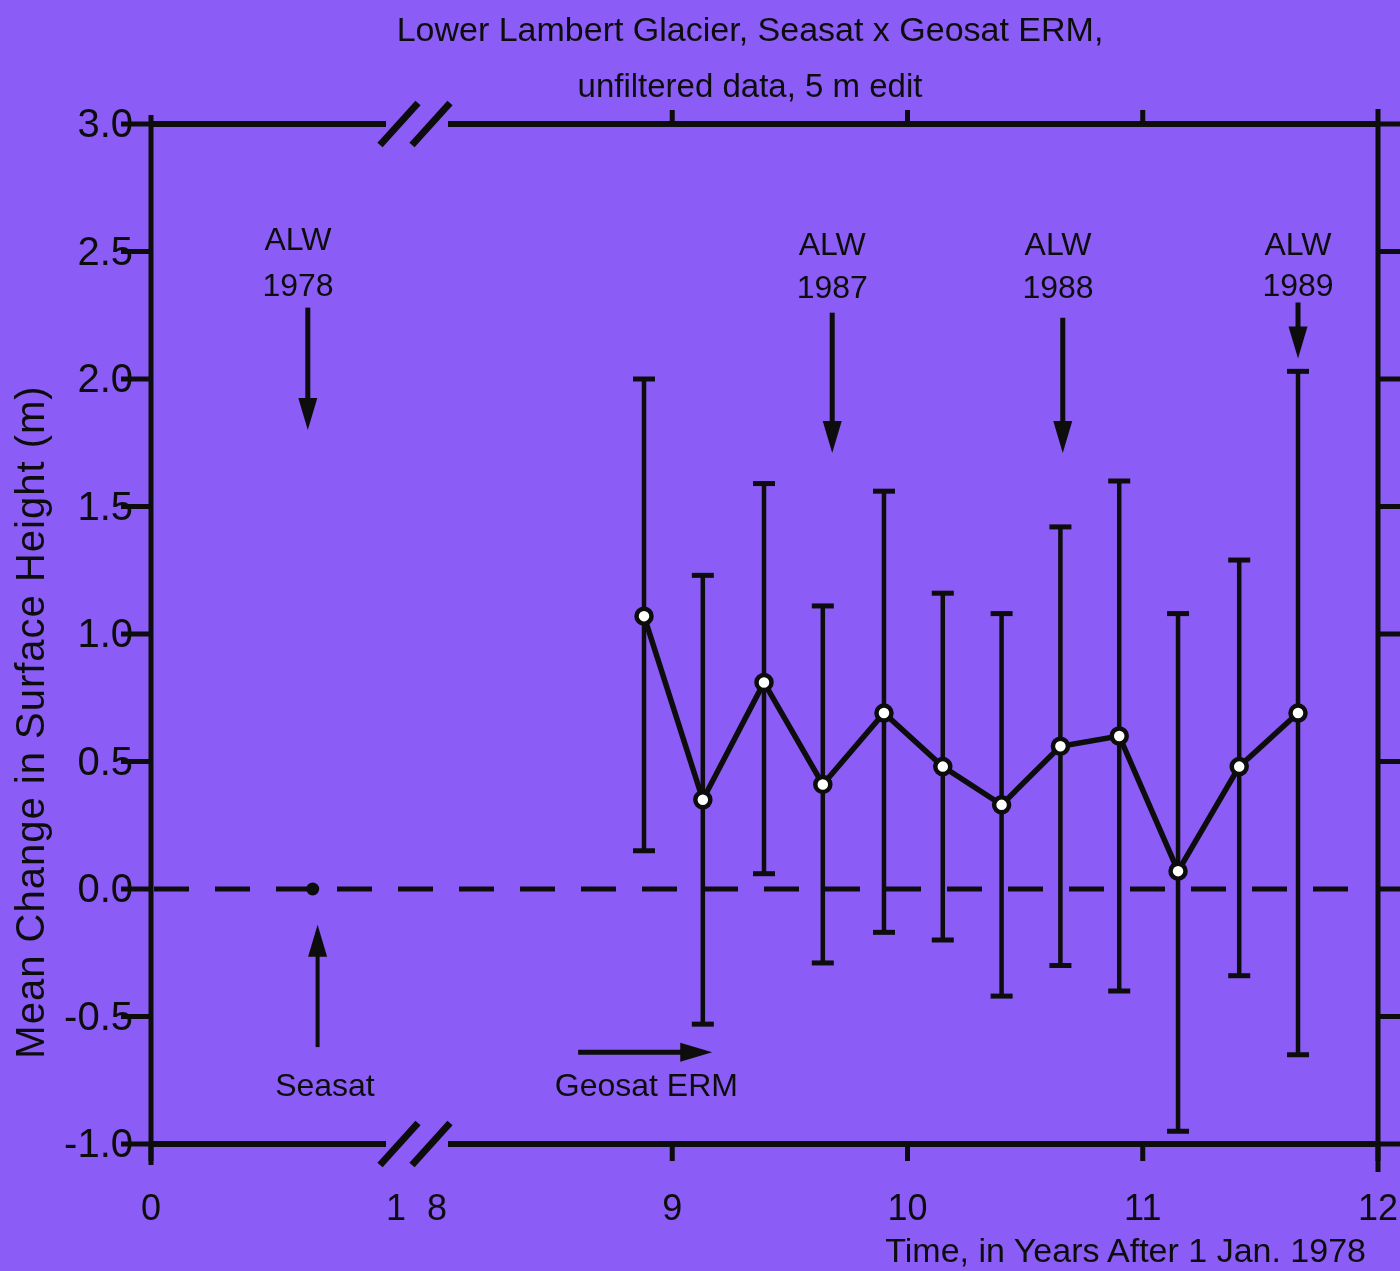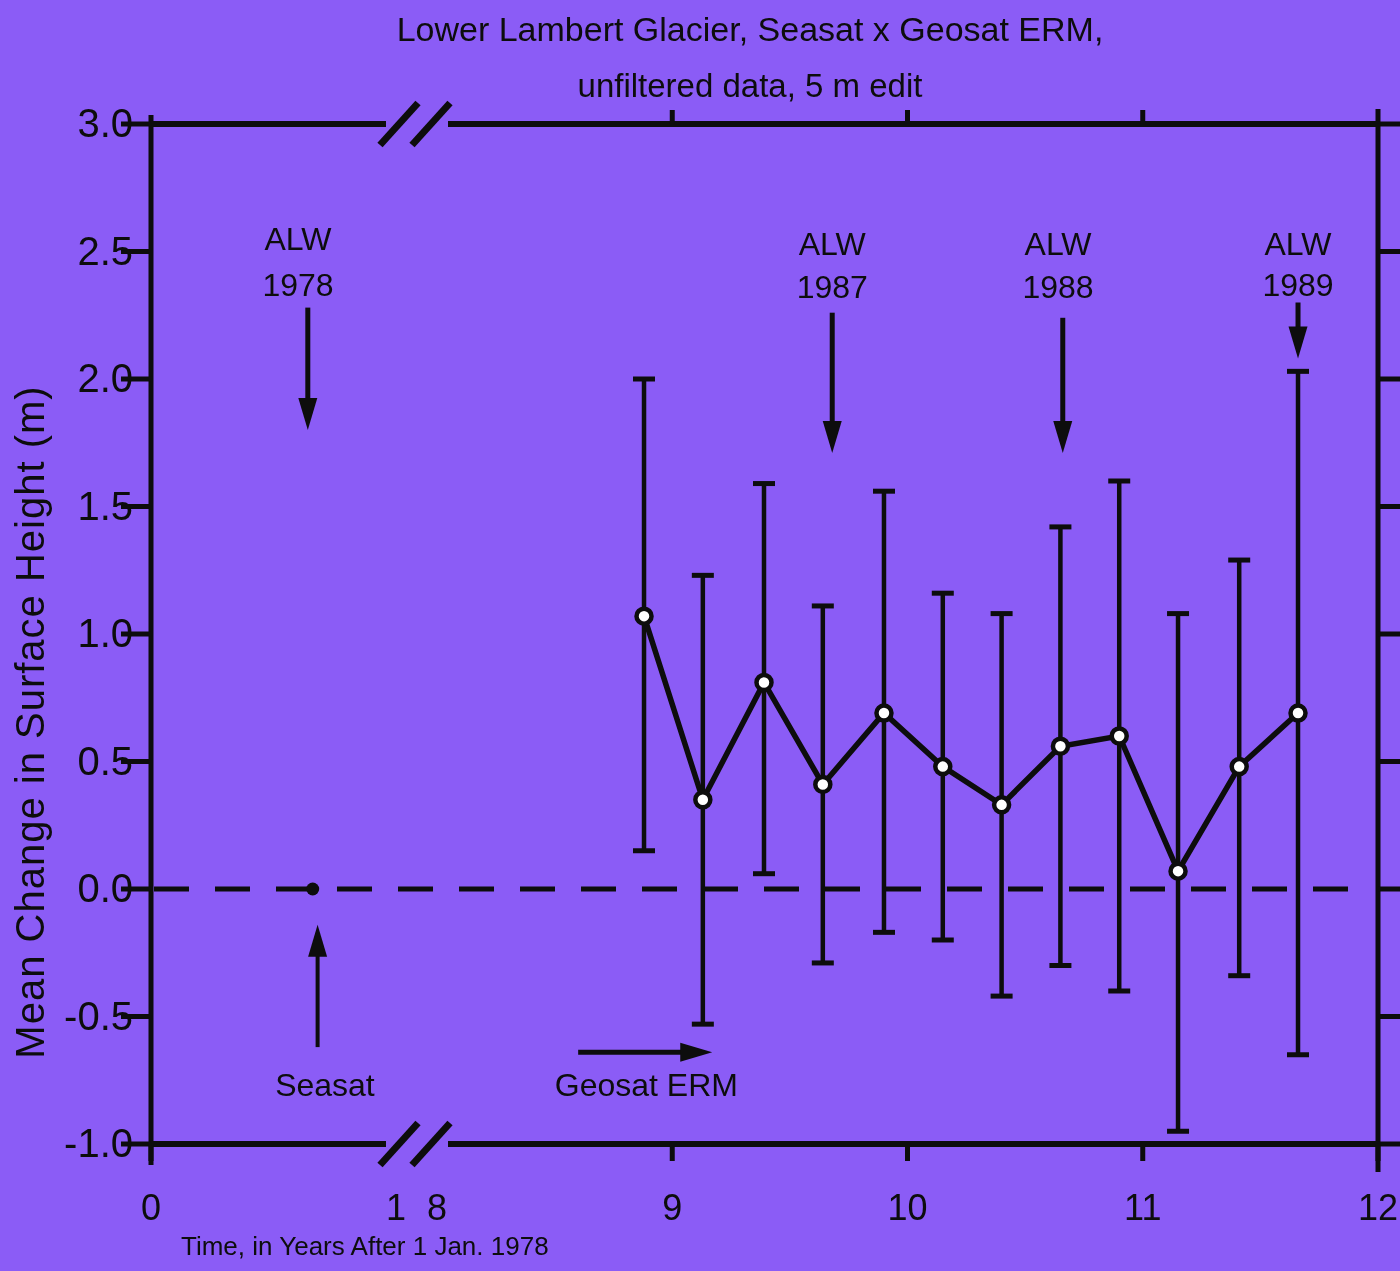--- a/index.html
+++ b/index.html
@@ -4,22 +4,22 @@
 <style>
   html,body{margin:0;padding:0;background:#ffffff;}
   .figure{position:relative;width:1400px;height:1271px;background:#8b5cf6;
           font-family:"Liberation Sans",sans-serif;color:#0d0d0d;overflow:hidden;}
   .title-block{position:absolute;top:8px;left:100px;width:1300px;text-align:center;}
   .title-line1{font-size:34px;line-height:42px;white-space:nowrap;}
   .title-line2{font-size:33px;line-height:42px;margin-top:15px;white-space:nowrap;}
   .y-title{position:absolute;top:700px;left:-388px;width:836px;height:44px;
            text-align:center;font-size:40px;letter-spacing:1px;white-space:nowrap;
            transform:rotate(-90deg);}
-  .x-title{position:absolute;top:1231px;left:181px;width:1200px;text-align:left;
-           font-size:26px;white-space:nowrap;}
+  .x-title{position:absolute;top:1231px;left:166px;width:1200px;text-align:right;
+           font-size:34px;white-space:nowrap;}
   svg.plot{position:absolute;left:0;top:0;}
   text{font-family:"Liberation Sans",sans-serif;fill:#0d0d0d;}
 </style>
 </head>
 <body>
 
 <div class="figure">
   <div class="title-block">
     <div class="title-line1">Lower Lambert Glacier,  Seasat x Geosat ERM,</div>
     <div class="title-line2">unfiltered data, 5 m edit</div>

